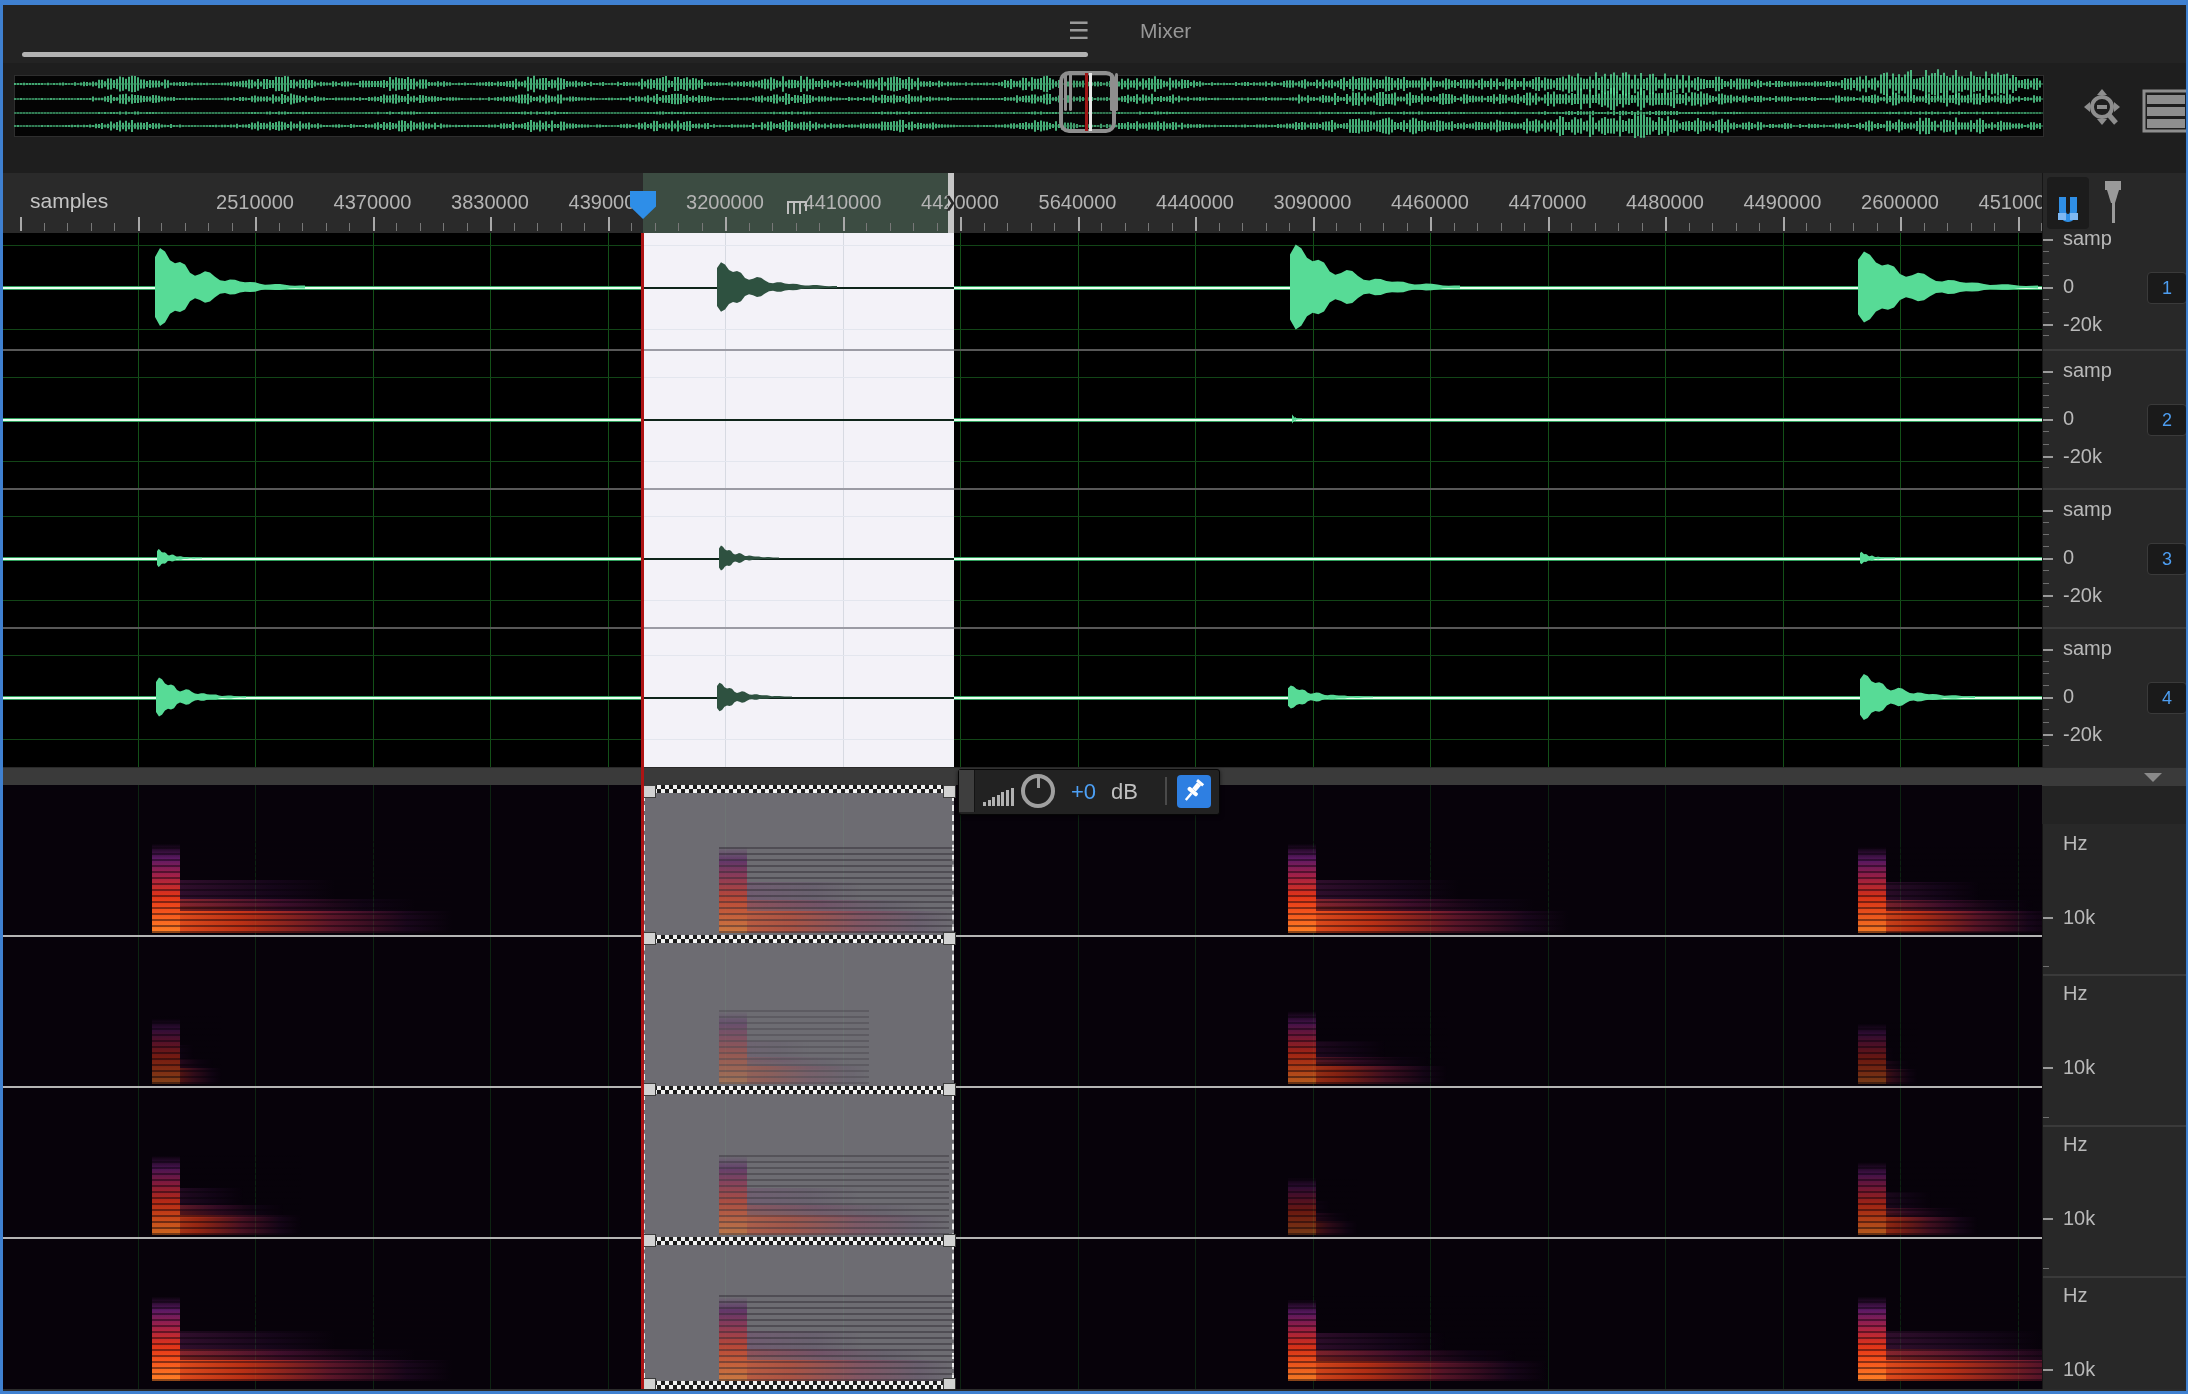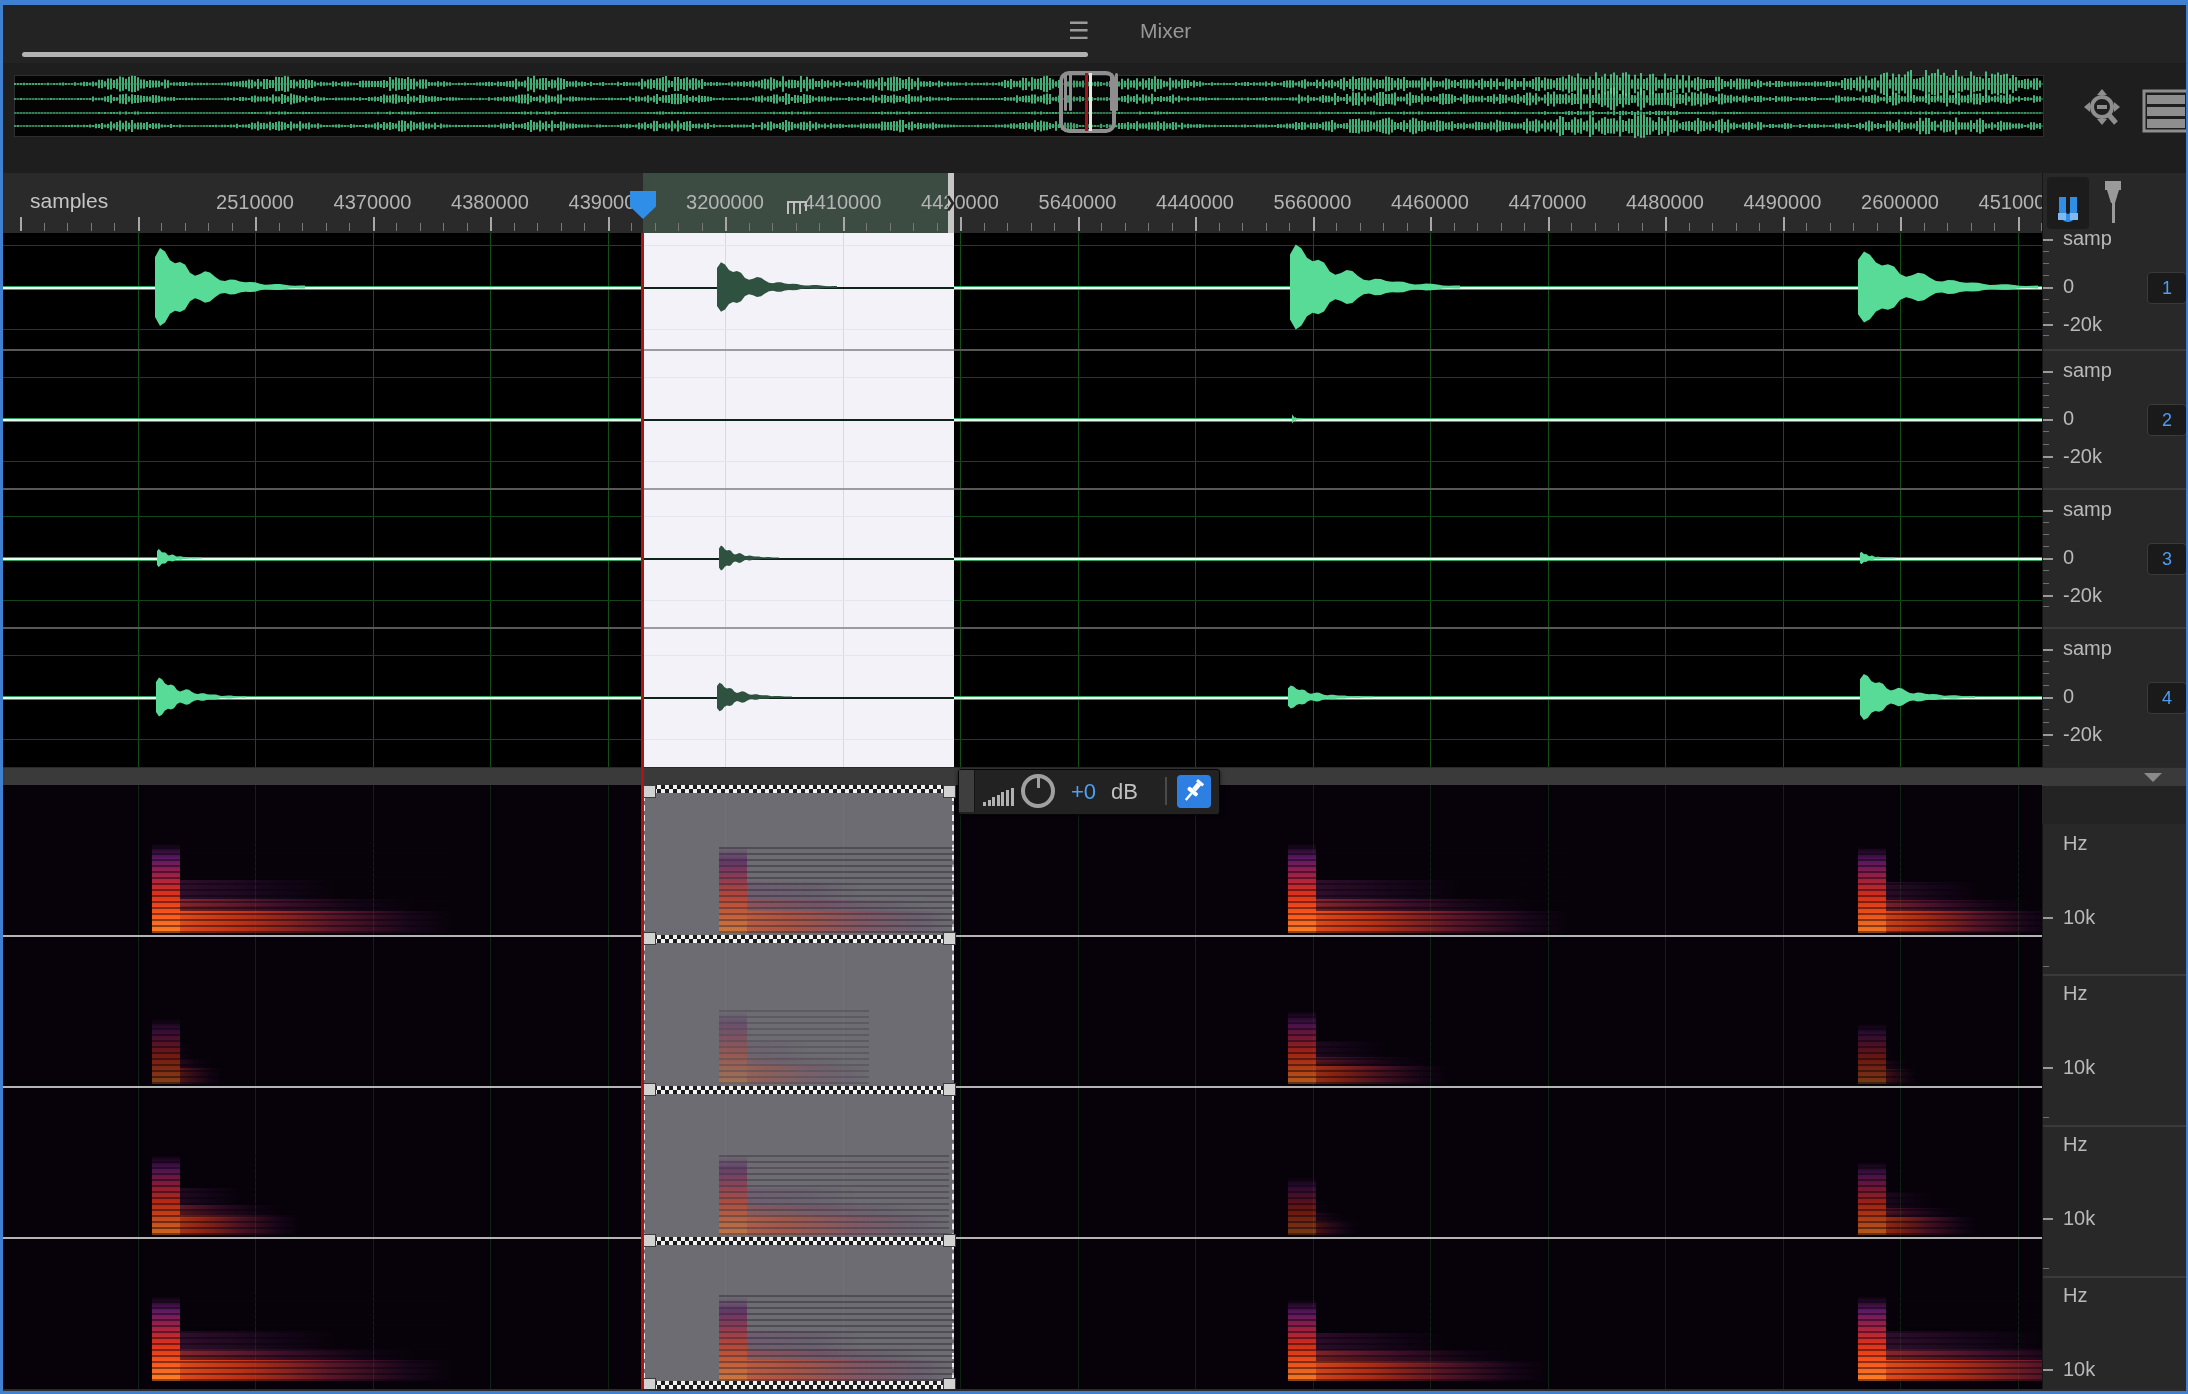--- a/index.html
+++ b/index.html
@@ -235,28 +235,28 @@
       <div class="tickMin" style="left: 1876.5px;"></div>
       <div class="tickMaj" style="left: 1900px;"></div>
       <div class="tickMin" style="left: 1923.5px;"></div>
       <div class="tickMin" style="left: 1947px;"></div>
       <div class="tickMin" style="left: 1970.5px;"></div>
       <div class="tickMin" style="left: 1994px;"></div>
       <div class="tickMaj" style="left: 2017.5px;"></div>
       <div class="tickMin" style="left: 2041px;"></div>
       <div class="rlabel" style="left: 255px;">2510000</div>
       <div class="rlabel" style="left: 372.5px;">4370000</div>
-      <div class="rlabel" style="left: 490px;">4380000</div>
+      <div class="rlabel" style="left: 490px;">3830000</div>
       <div class="rlabel" style="left: 607.5px;">4390000</div>
       <div class="rlabel" style="left: 725px;">3200000</div>
       <div class="rlabel" style="left: 842.5px;">4410000</div>
       <div class="rlabel" style="left: 960px;">4420000</div>
       <div class="rlabel" style="left: 1077.5px;">5640000</div>
       <div class="rlabel" style="left: 1195px;">4440000</div>
-      <div class="rlabel" style="left: 1312.5px;">5660000</div>
+      <div class="rlabel" style="left: 1312.5px;">3090000</div>
       <div class="rlabel" style="left: 1430px;">4460000</div>
       <div class="rlabel" style="left: 1547.5px; text-align: center;">4470000</div>
       <div class="rlabel" style="left: 1665px;">4480000</div>
       <div class="rlabel" style="left: 1782.5px;">4490000</div>
       <div class="rlabel" style="left: 1900px;">2600000</div>
       <div class="rlabel" style="left: 2017.5px;">4510000</div>
     </div>
   <div class="abs" id="selEndHandle"></div>
   <div class="abs" id="selEndChevron">❯</div>
 

